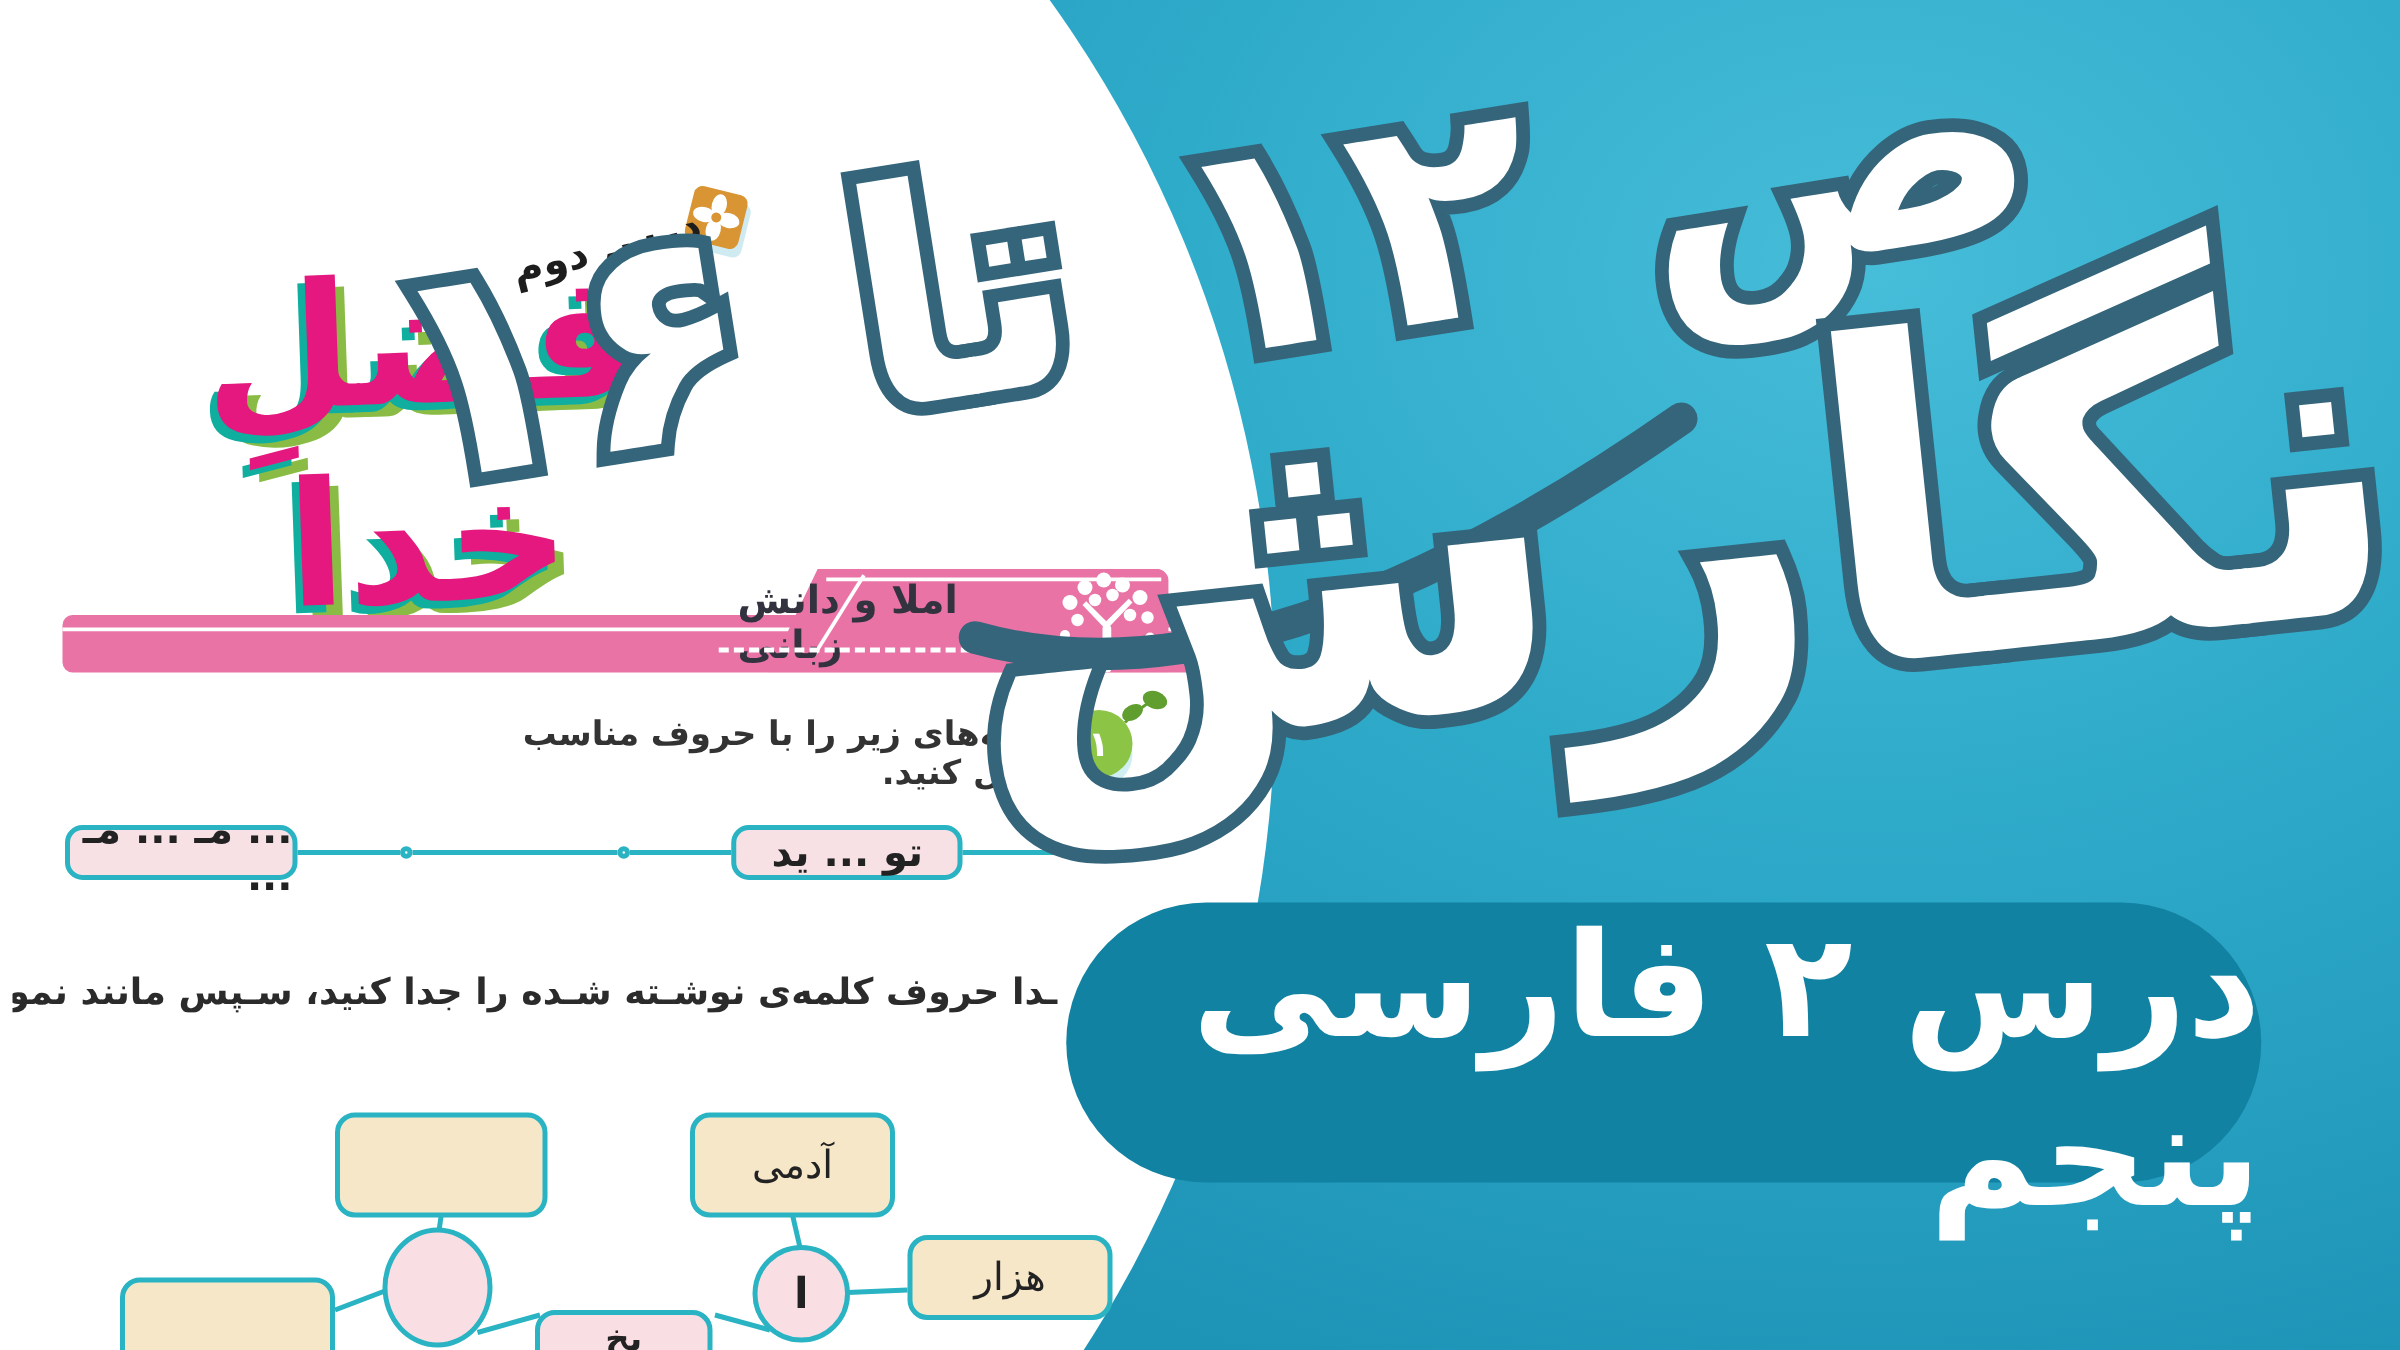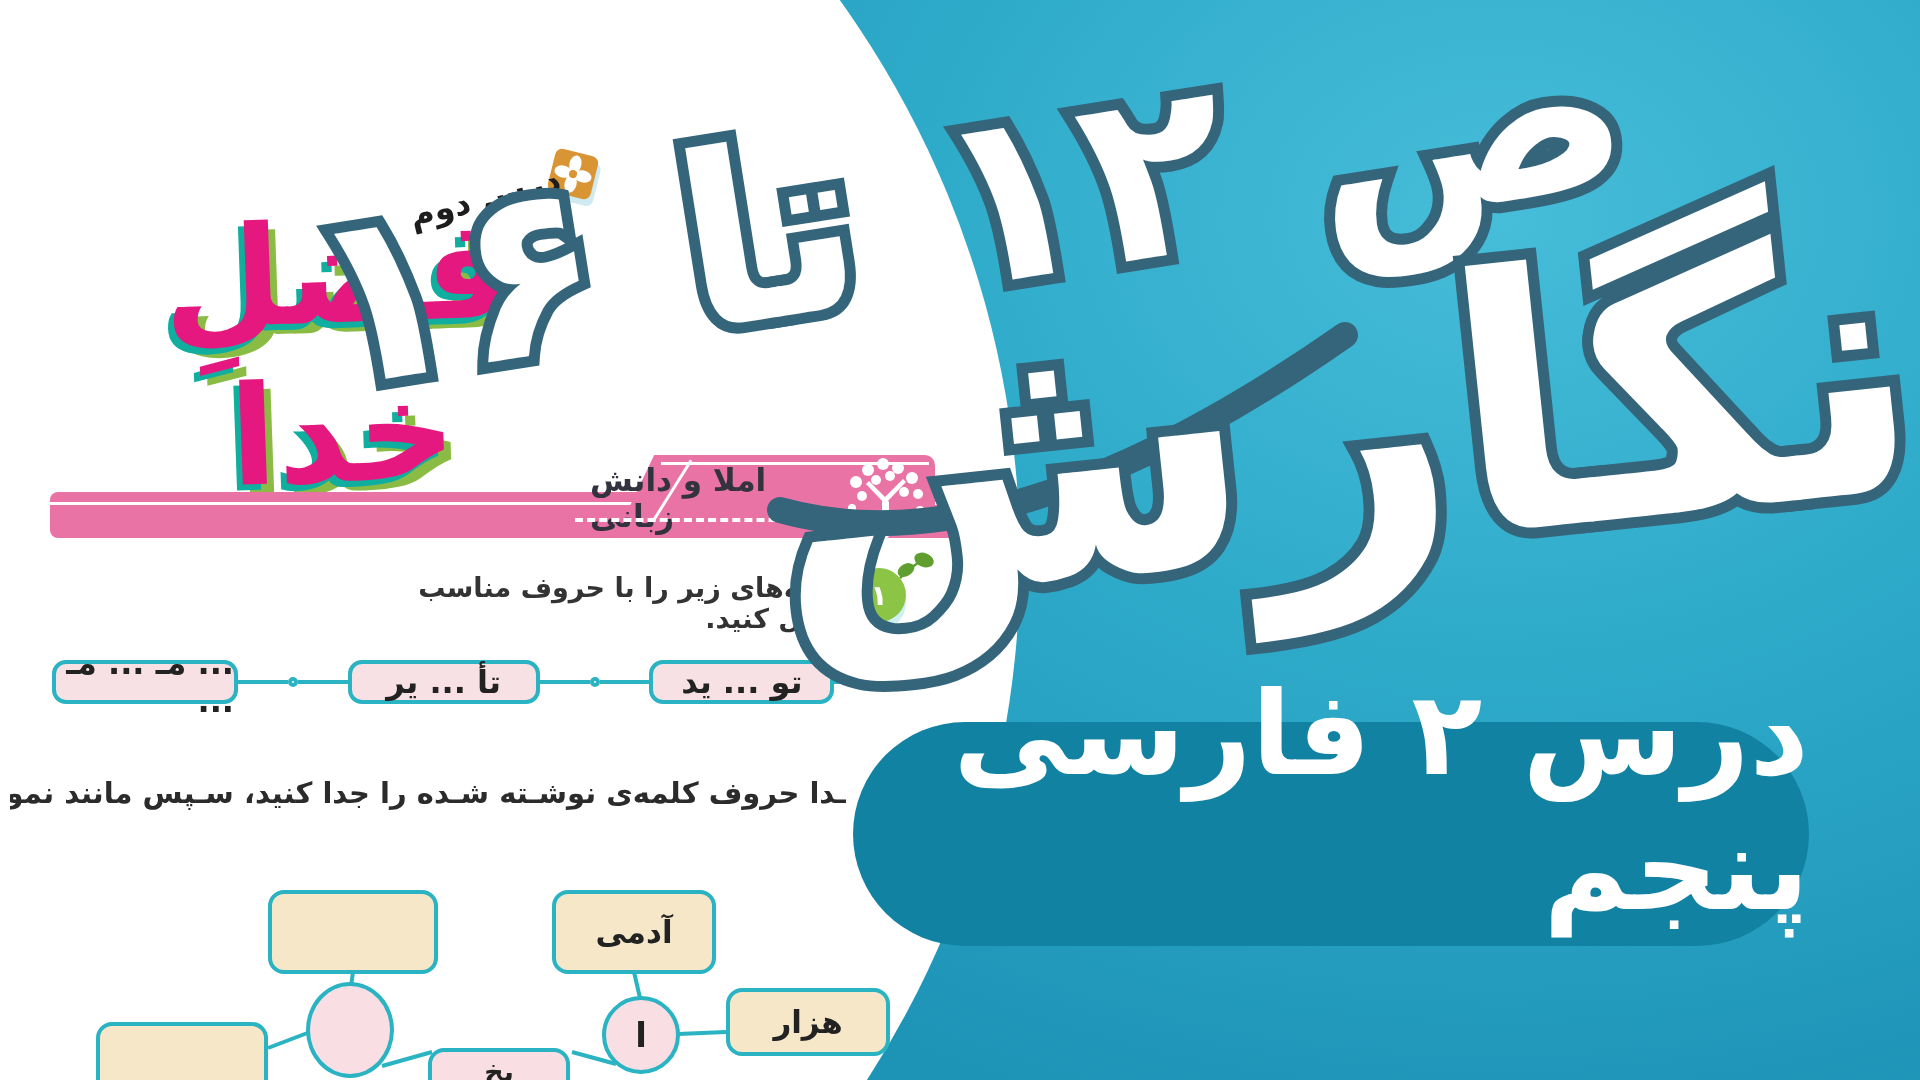--- a/index.html
+++ b/index.html
@@ -20,21 +20,21 @@
                       text-shadow:0 0 2px #35657a; }
   .outlined .fill { position:relative; color:#ffffff; }
   .pages-line { left:690px; top:18px; width:940px; font-size:238px; line-height:1.3;
                 transform:rotate(-9deg); }
   .main-title { left:860px; top:200px; width:1060px; font-size:352px; line-height:1.25;
                 transform:rotate(-6deg); }
   .swoosh-svg { position:absolute; left:755px; top:295px; }
 
   
   .lesson-pill { position:absolute; left:853px; top:722px; width:956px; height:224px;
-                 background:#1182a1; border-radius:112px; display:flex; align-items:flex-end;
+                 background:#1182a1; border-radius:112px; display:flex; align-items:flex-start;
                  justify-content:center; }
   .lesson-pill .pill-text { color:#ffffff; font-size:116px; font-weight:bold; direction:rtl;
                             padding-bottom:10px; }
 
   
   .lesson-badge-label { position:absolute; left:390px; top:178px; width:190px; font-size:33px;
                         font-weight:bold; color:#1d1d1d; direction:rtl; text-align:center;
                         transform:rotate(-14deg); }
   .flower-chip { position:absolute; left:551px; top:152px; width:44px; height:44px;
                  background:#d99434; border-radius:7px; transform:rotate(14deg);
@@ -81,21 +81,21 @@
 
   
   .act2-instruction { position:absolute; left:10px; top:776px; width:836px; font-size:29px;
                       font-weight:bold; color:#2b2b2b; direction:rtl; text-align:right;
                       white-space:nowrap; overflow:hidden; }
 
   
   .diagram-lines { position:absolute; left:60px; top:860px; }
   .dg-box { position:absolute; border:4px solid #2ab3c2; border-radius:16px; background:#f6e7c9;
             display:flex; align-items:center; justify-content:center;
-            font-size:31px; font-weight:bold; color:#222222; direction:rtl; }
+            font-size:31px; font-weight:normal; color:#222222; direction:rtl; }
   .dg-adami { left:552px; top:890px; width:164px; height:84px; }
   .dg-top-empty { left:268px; top:890px; width:170px; height:84px; }
   .dg-left-empty { left:96px; top:1022px; width:172px; height:88px; }
   .dg-hezar { left:726px; top:988px; width:164px; height:68px; }
   .dg-circle { position:absolute; border:4px solid #2ab3c2; border-radius:50%; background:#f9dfe4;
                display:flex; align-items:center; justify-content:center;
                font-size:34px; font-weight:bold; color:#222222; }
   .dg-circle-alef { left:602px; top:996px; width:78px; height:78px; }
   .dg-ellipse-empty { left:306px; top:982px; width:88px; height:96px; }
   .dg-center-box { position:absolute; left:428px; top:1048px; width:142px; height:70px;
@@ -169,21 +169,20 @@
       <div class="seg"></div>
         <div class="ring"></div>
         <div class="seg"></div>
     </div>
     <div class="word-box wb-1">تو ... ید</div>
     <div class="word-link">
       <div class="seg"></div>
         <div class="ring"></div>
         <div class="seg"></div>
     </div>
-    <div class="word-box wb-2">تأ ... یر</div>
     <div class="word-link">
       <div class="seg"></div>
         <div class="ring"></div>
         <div class="seg"></div>
     </div>
     <div class="word-box wb-3">... مـ ... مـ ...</div>
   </div>
 
   <div class="act2-instruction">ـدا حروف کلمه‌ی نوشـته شـده را جدا کنید، سـپس مانند نمونه برای هر حـرف، دو واژه</div>
 

